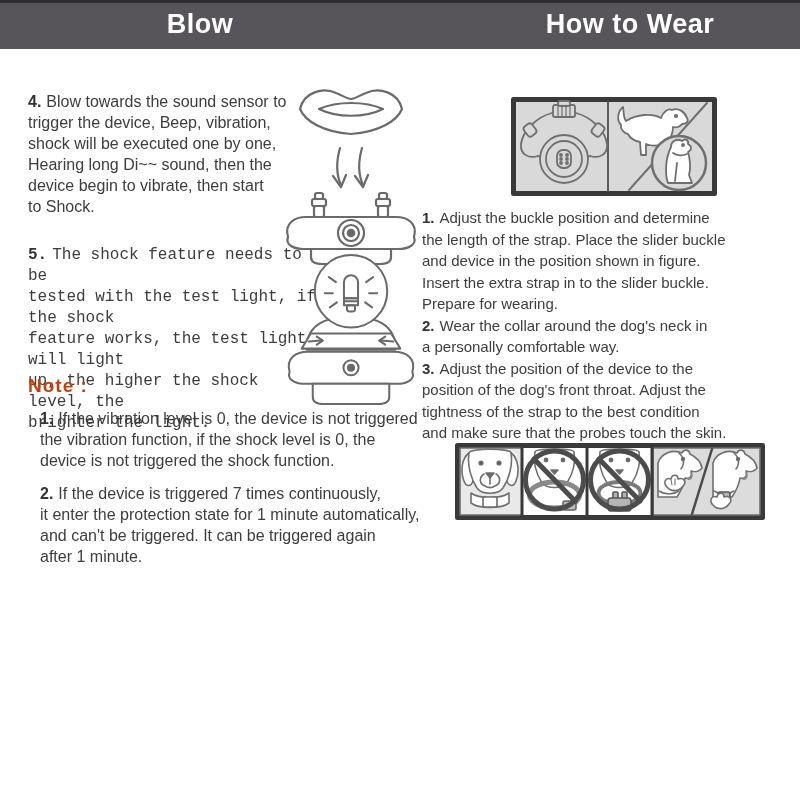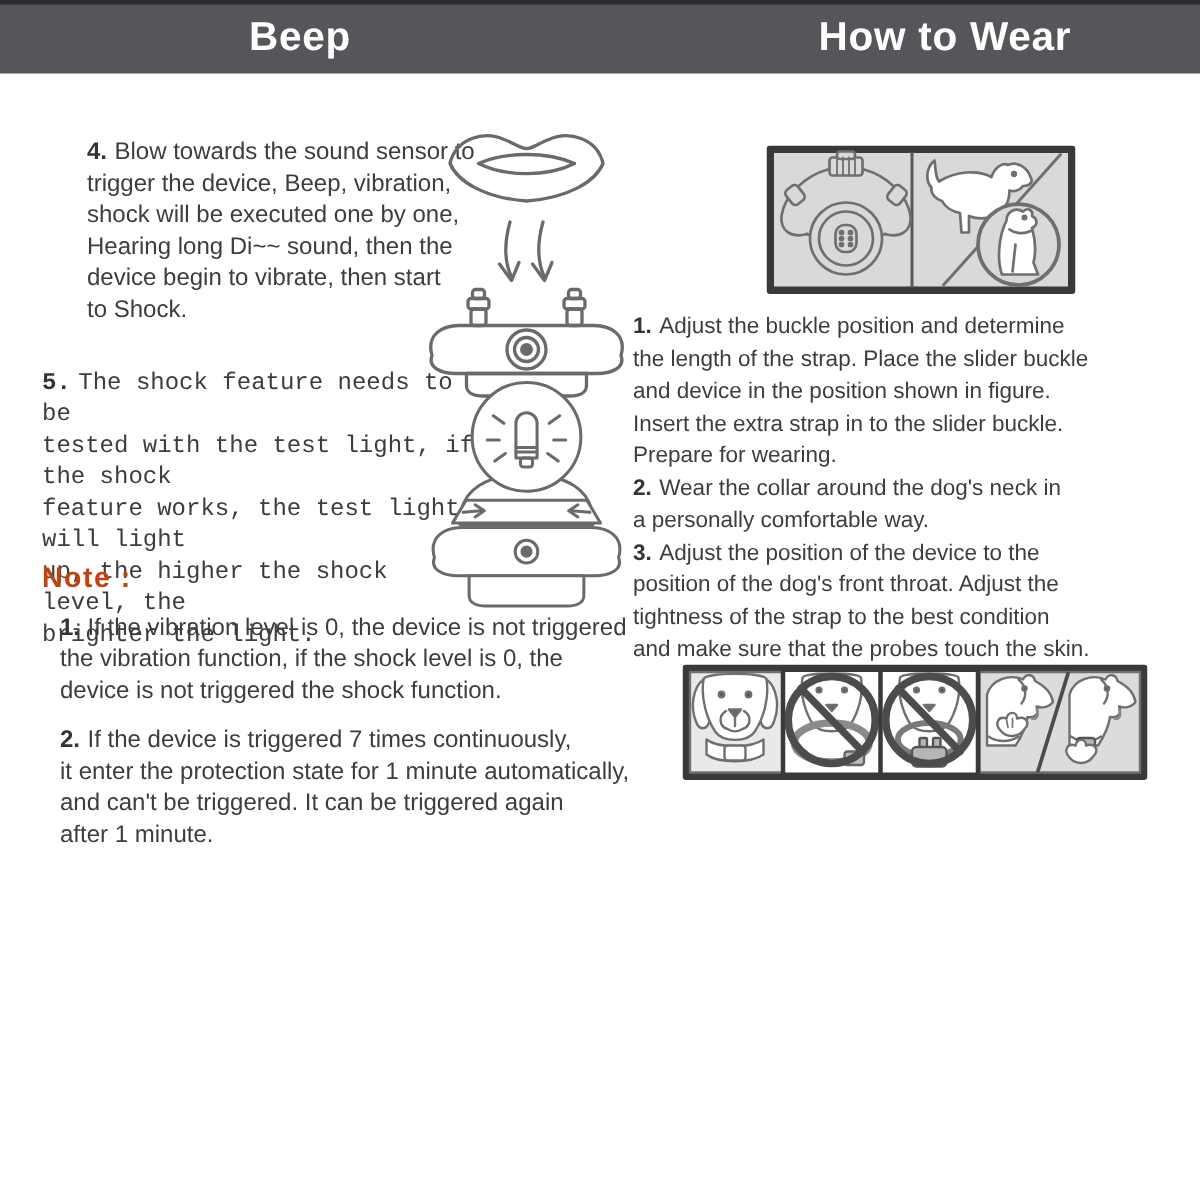--- a/index.html
+++ b/index.html
@@ -9,42 +9,42 @@
   .hdr{position:absolute;left:0;top:0;width:800px;height:46px;background:#58555a;
        border-top:3px solid #2e2c2f;}
   .hdr .ht{position:absolute;top:6px;color:#ffffff;font-weight:bold;font-size:27px;
            letter-spacing:.5px;text-align:center;}
   .ht-left{left:0;width:400px;}
   .ht-right{left:455px;width:350px;}
   
   .tb{position:absolute;font-size:16px;line-height:21px;}
   .tb .t{white-space:pre-line;}
   .tb b.n{margin-right:5px;font-weight:bold;color:#333;}
-  .step4{left:28px;top:91px;width:290px;margin-left:30px;}
+  .step4{left:28px;top:91px;width:290px;}
   .step5{left:28px;top:245px;width:292px;font-family:Liberation Mono, monospace;}
   .noteblk{left:28px;top:375px;width:420px;}
   .note-h{font-weight:bold;font-size:19px;letter-spacing:1px;margin:0 0 4px 0;color:#c2410c;}
   .noteitem{margin:12px;}
   .wearsteps{left:422px;top:207px;width:354px;font-size:15px;line-height:21.5px;}
   .wearsteps p{margin:0;}
   
   .illu{position:absolute;}
   .blow{left:281px;top:80px;width:140px;height:186px;}
   .tlight{left:280px;top:253px;width:142px;height:153px;}
   .cbox{left:511px;top:97px;width:206px;height:99px;}
   .strip{left:455px;top:443px;width:310px;height:77px;}
   svg{display:block;}
 </style>
 </head>
 <body>
 
 <div class="page">
 
   <div class="hdr">
-    <div class="ht ht-left">Beep</div>
+    <div class="ht ht-left">Blow</div>
     <div class="ht ht-right">How to Wear</div>
   </div>
 
   <div class="tb step4"><b class="n">4.</b><span class="t">Blow towards the sound sensor to
 trigger the device, Beep, vibration,
 shock will be executed one by one,
 Hearing long Di~~ sound, then the
 device begin to vibrate, then start
 to Shock.</span></div>
 

